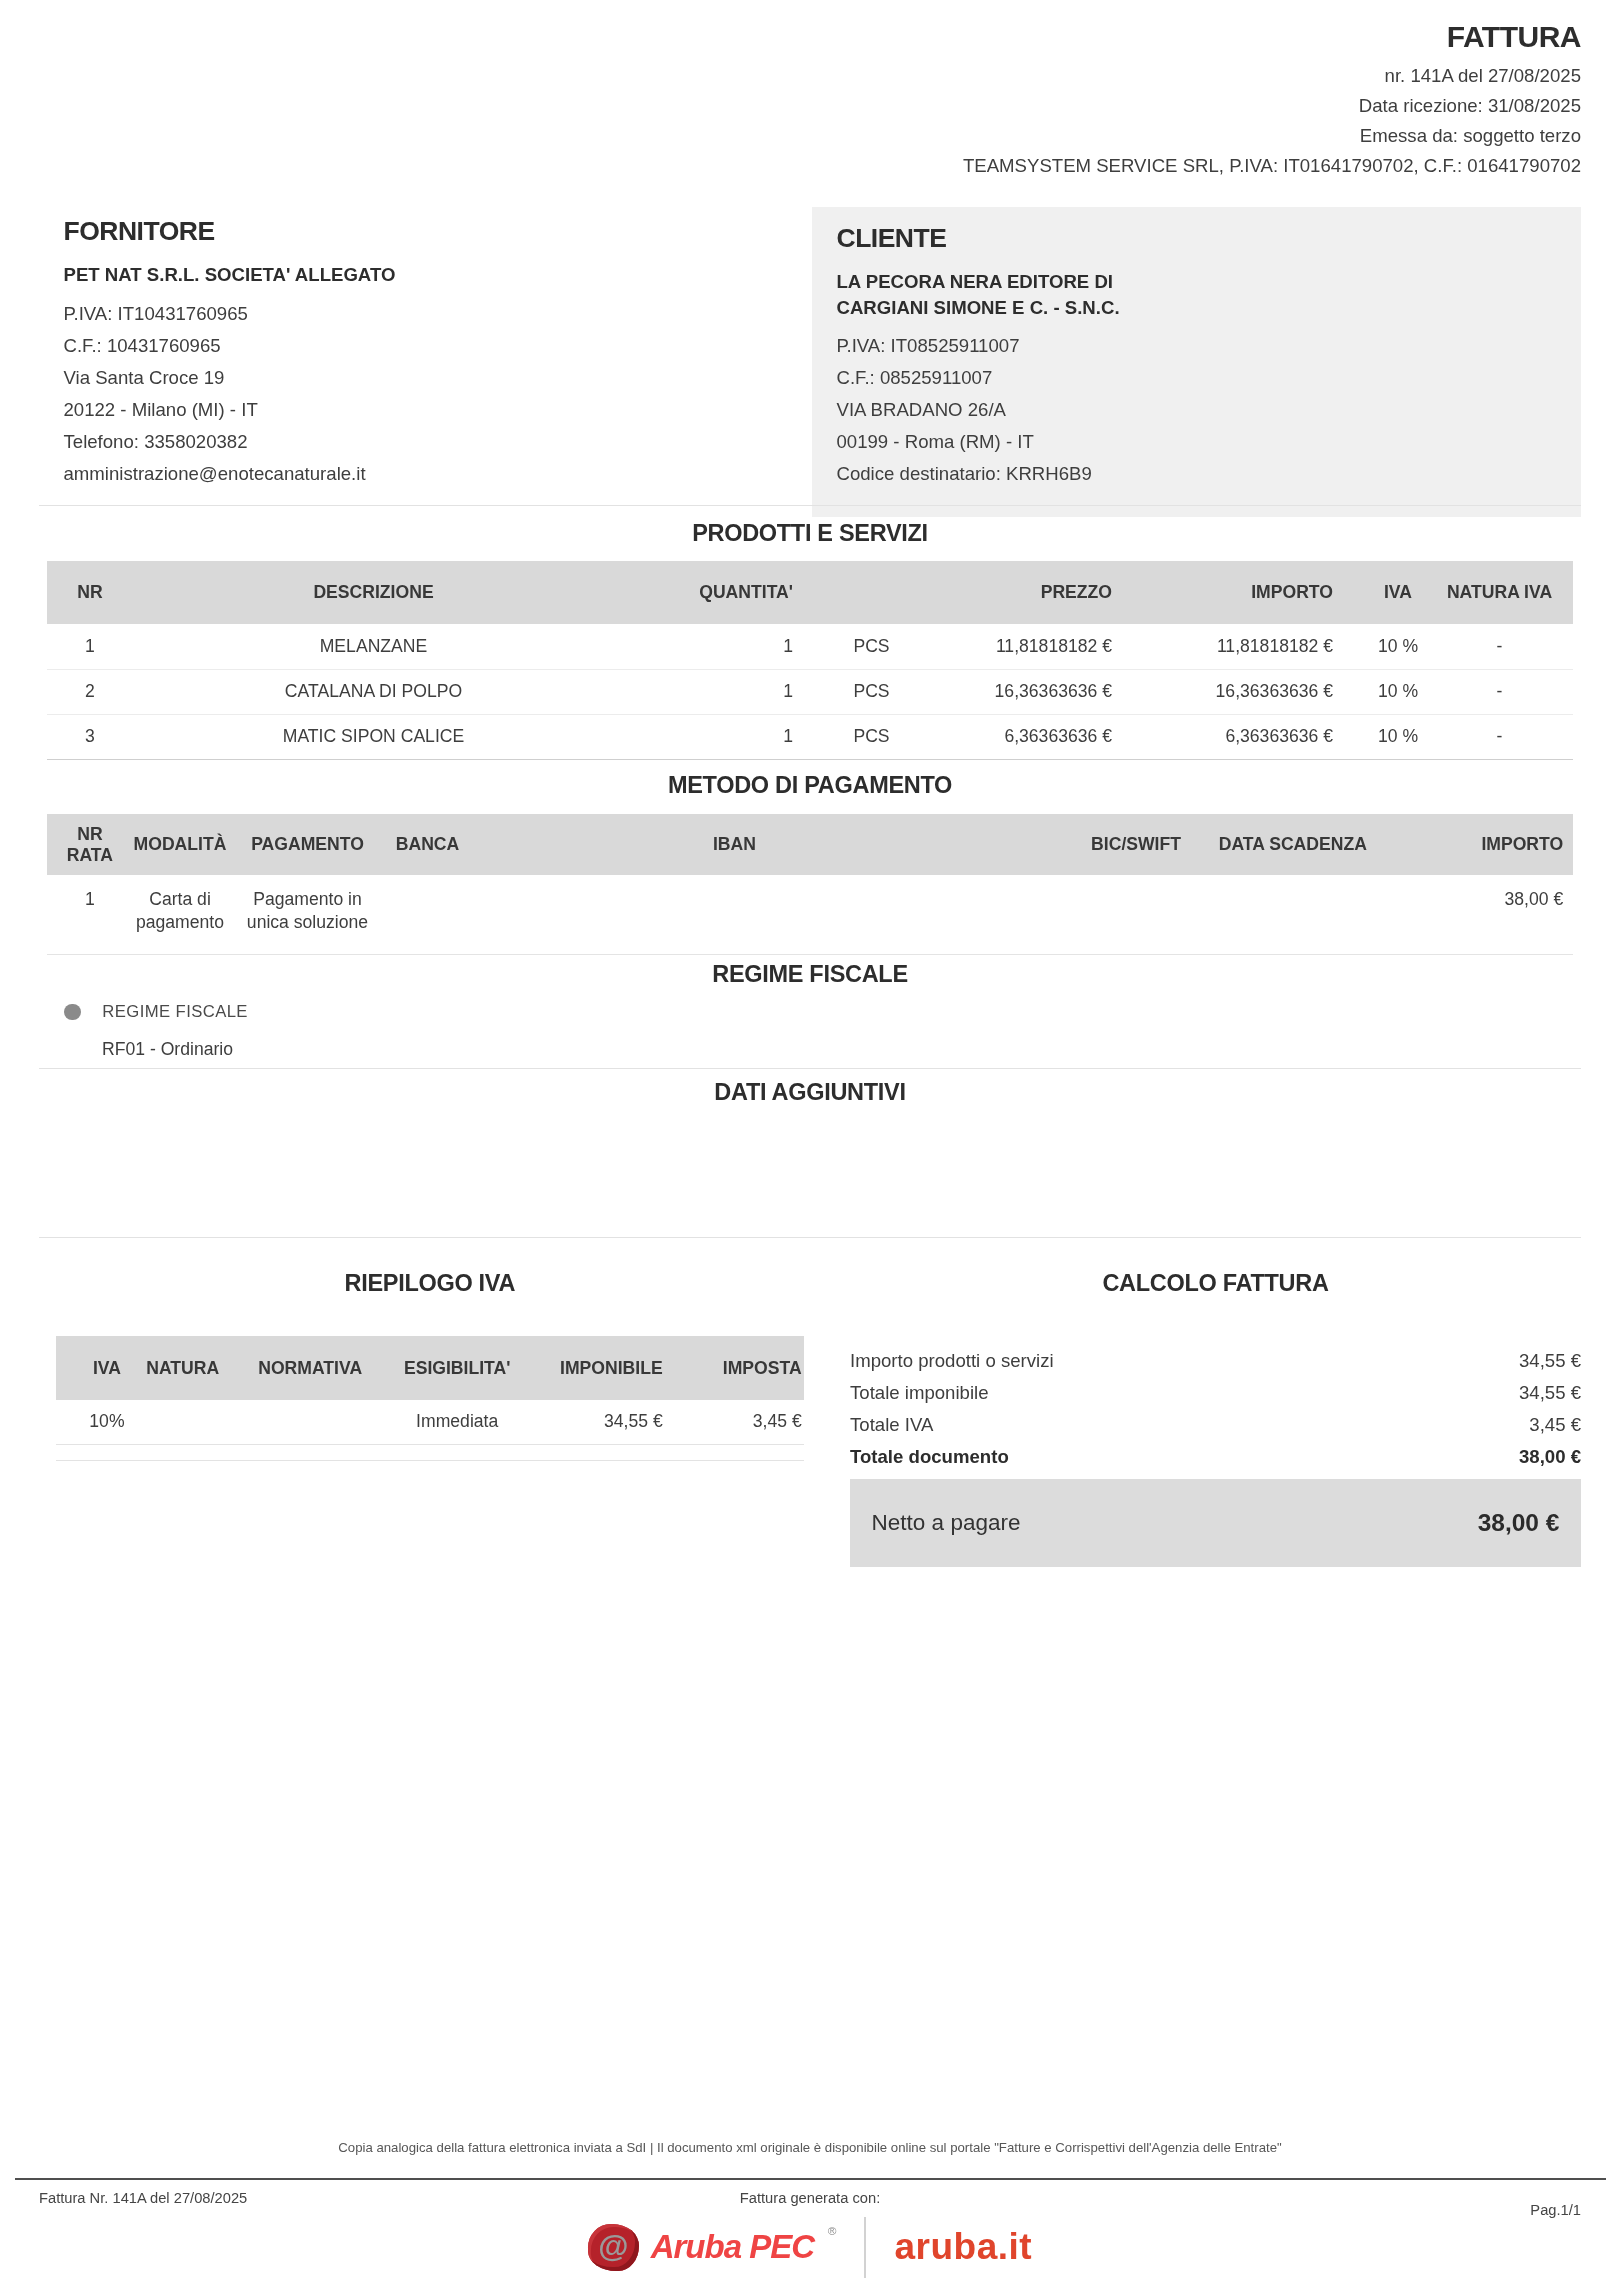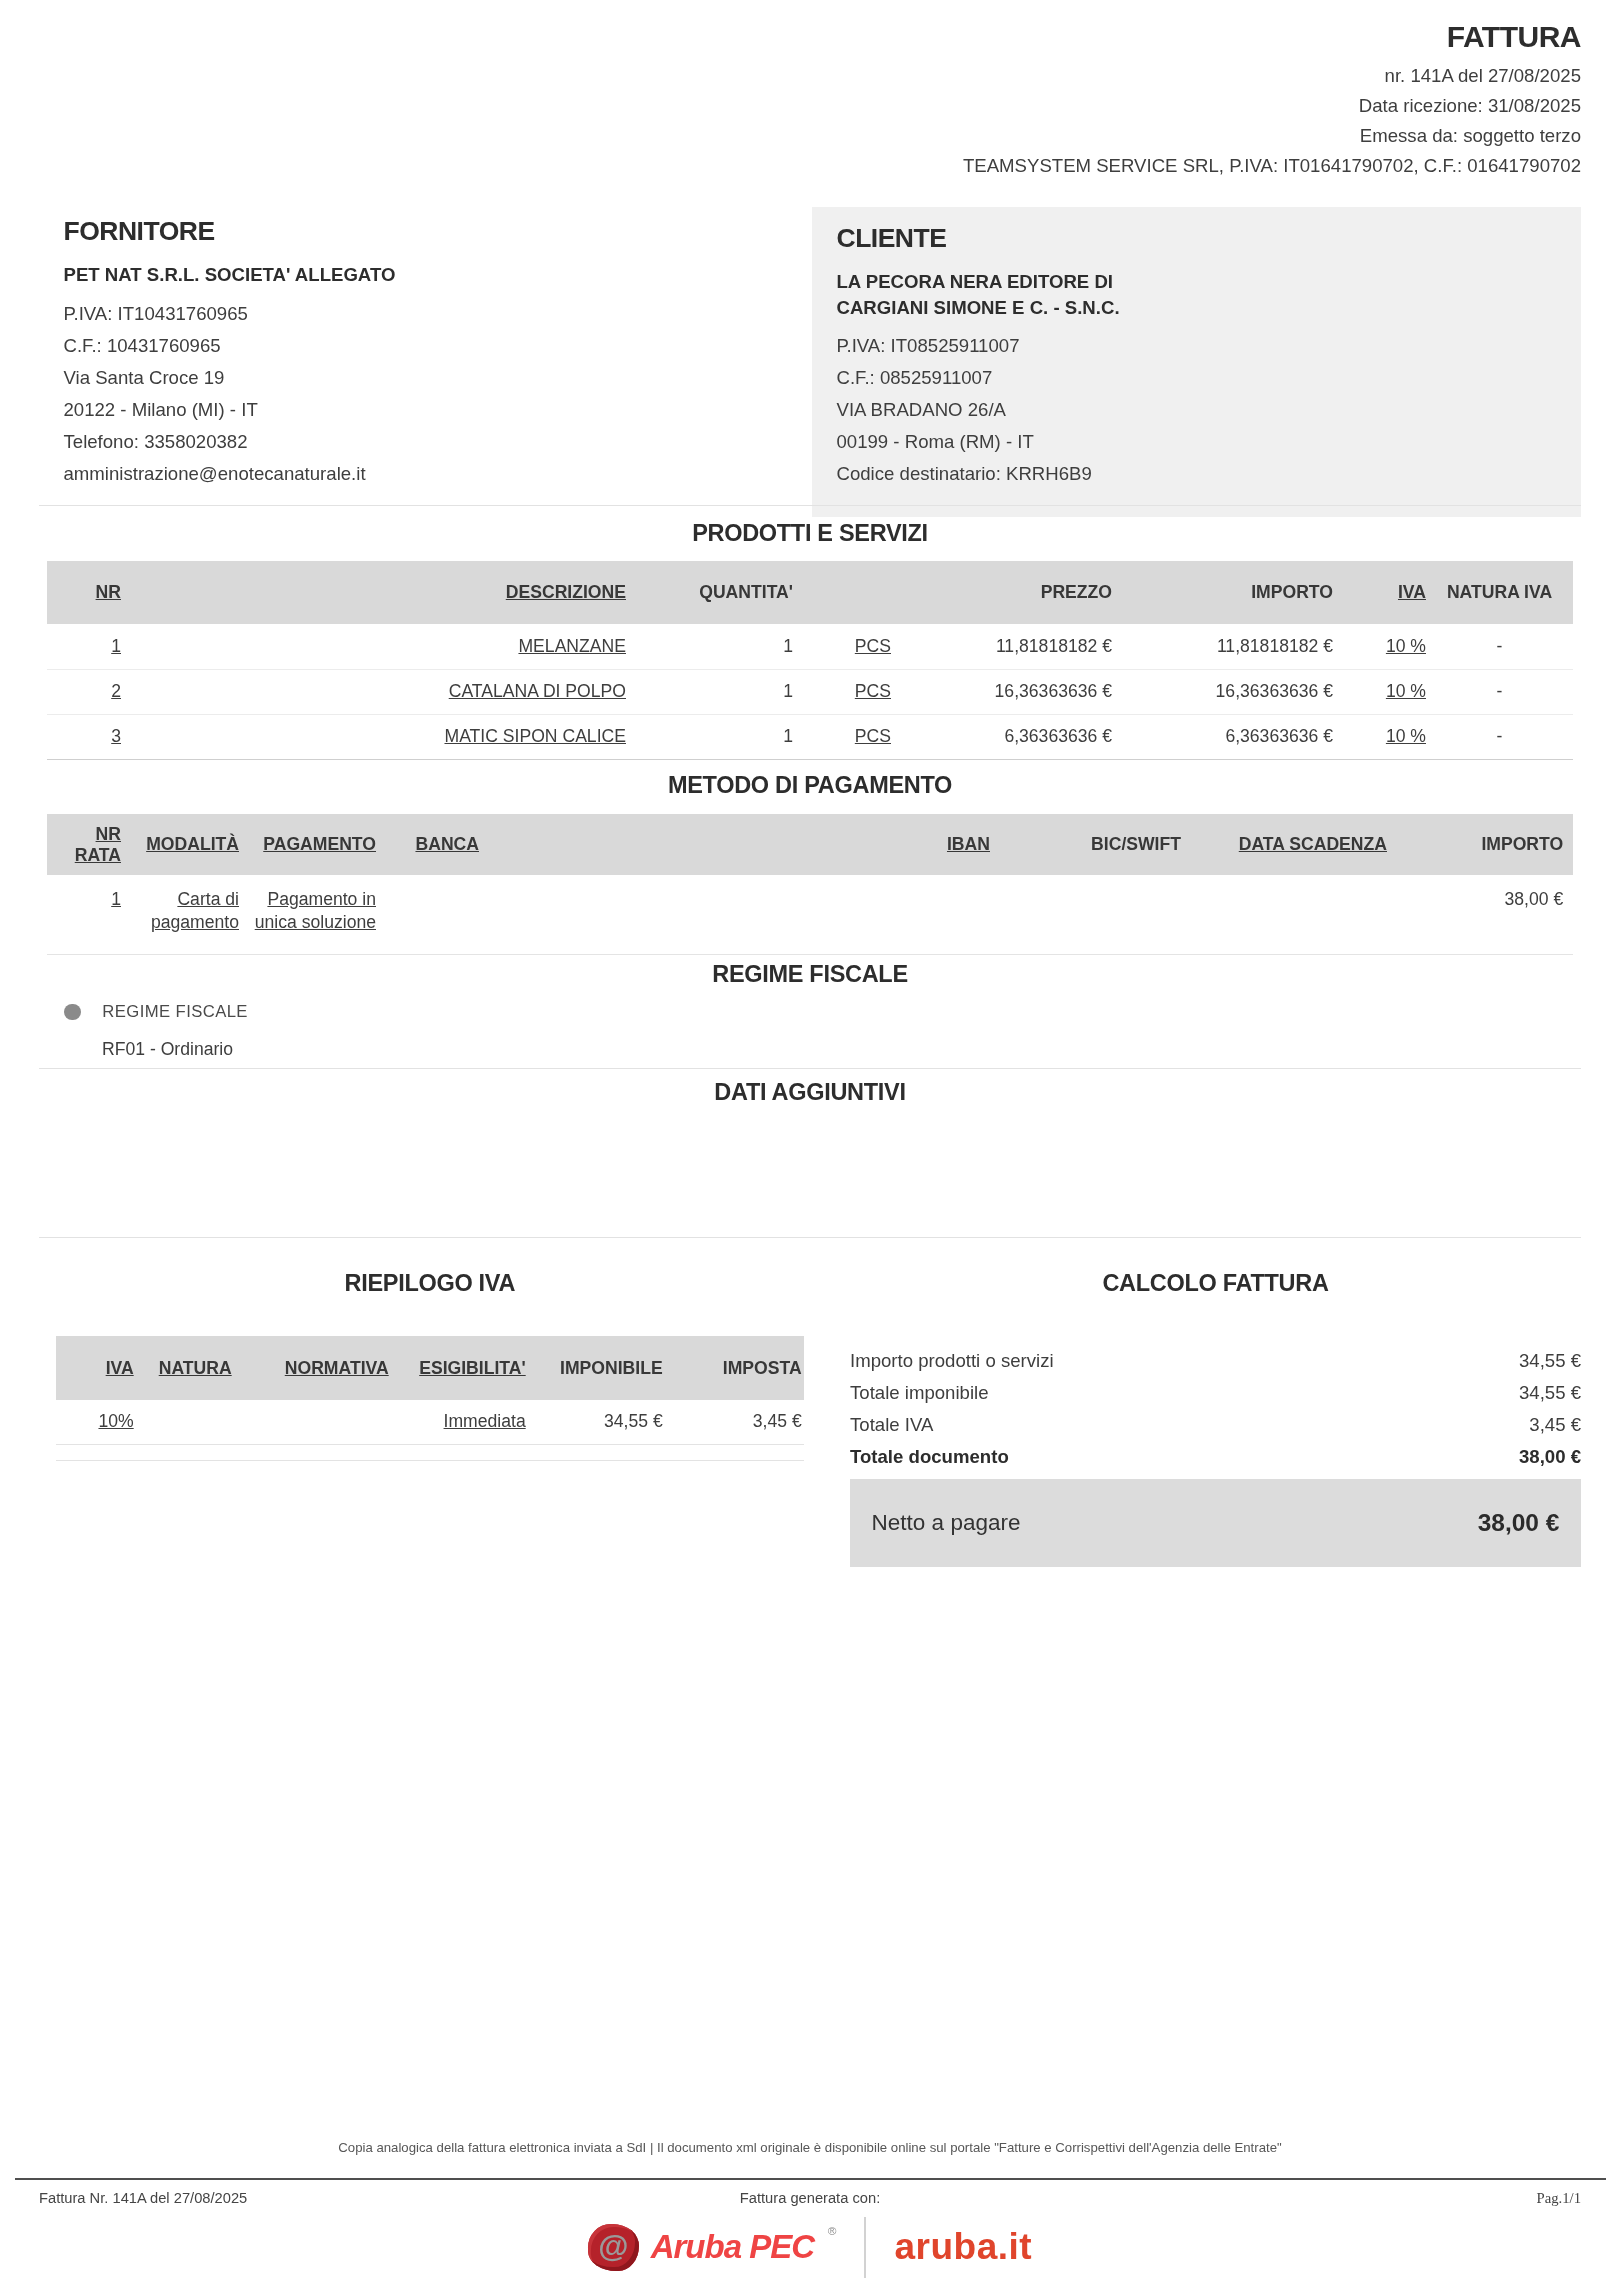--- a/index.html
+++ b/index.html
@@ -22,21 +22,21 @@
   .party-line { font-size:18.6px; line-height:32px; color:#3e3e3e; }
 
   .hdivider { position:absolute; left:39px; width:1542px; border-top:1px solid #e2e2e2; }
 
   .section-title { position:absolute; left:0; width:100%; text-align:center; font-size:23.5px; font-weight:bold; color:#2d2d2d; letter-spacing:-0.3px; }
 
   
   table { border-collapse:collapse; table-layout:fixed; }
   th { background:#d9d9d9; font-size:17.6px; font-weight:bold; color:#383838; vertical-align:middle; }
   td { font-size:17.6px; color:#3e3e3e; }
-  .al { text-align:right;text-decoration:underline; } .ar { text-align:right; } .ac { text-align:center; }
+  .al { text-align:center; } .ar { text-align:right; } .ac { text-align:center; }
 
   .products-table { position:absolute; top:561px; left:47px; }
   .products-table table { width:1526px; }
   .products-table th { height:63px; }
   .products-table td { height:45px; border-bottom:1px solid #ececec; }
   .products-table tr.last td { border-bottom:1px solid #cfcfcf; }
   .pad-l12 { padding-left:11.8px; } .pad-l60 { padding-left:59px; } .pad-l38 { padding-left:37px; }
 
   .payment-table { position:absolute; top:814px; left:47px; }
   .payment-table table { width:1526px; }
@@ -74,21 +74,21 @@
   .netto-box { margin-top:5.9px; height:88px; background:#dcdcdc; display:flex; align-items:center; justify-content:space-between; padding:0 21.6px; }
   .netto-label { font-size:22.5px; color:#333; }
   .netto-value { font-size:24.5px; font-weight:bold; color:#2b2b2b; }
 
   
   .footer-disclaimer { position:absolute; top:2140px; left:0; width:100%; text-align:center; font-size:13.2px; color:#575757; }
   .footer-rule { position:absolute; top:2178px; left:14.7px; width:1591px; border-top:2px solid #4f4f4f; }
   .footer-info { position:absolute; top:2190px; left:0; width:100%; font-size:14.7px; color:#454545; }
   .fi-left { position:absolute; left:39px; top:0; }
   .fi-center { display:block; width:100%; text-align:center; }
-  .fi-right { position:absolute; right:39px; top:0;font-family:Liberation Serif, serif; }
+  .fi-right { position:absolute; right:39px; top:12px; }
 
   .footer-logos { position:absolute; top:2205px; left:0; width:100%; display:flex; justify-content:center; align-items:center; gap:29px; height:84px; }
   .aruba-pec { display:flex; align-items:center; gap:11.8px; }
   .rose-icon { width:51px; height:47px; background:#b5222a; border-radius:46% 54% 42% 58% / 52% 48% 56% 44%;
                box-shadow:inset -3.9px -3.9px 0 #8f171d, inset 2.9px 2.9px 0 #c8343a;
                display:flex; align-items:center; justify-content:center;
                color:#9a9a9a; font-size:31px; font-weight:bold; }
   .aruba-pec-text { font-size:33px; font-weight:bold; font-style:italic; color:#ef4444; letter-spacing:-1px; }
   .reg-mark { font-size:11.8px; color:#8e8e8e; position:relative; top:-15.7px; left:2px; font-style:normal; }
   .logo-divider { width:2px; height:61px; background:#d2d2d2; }

